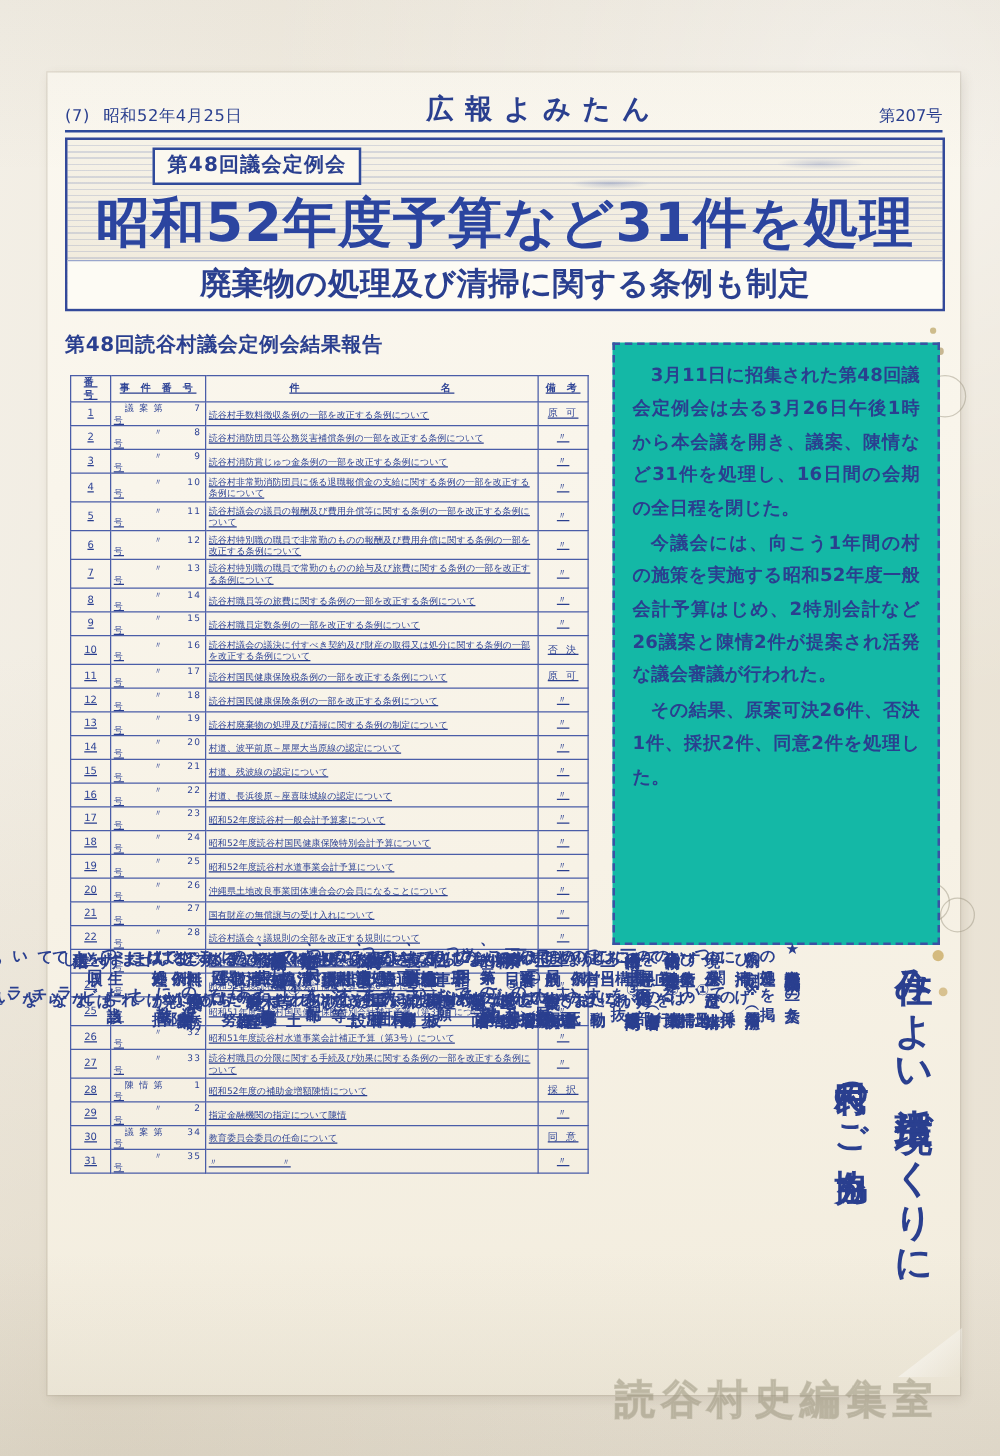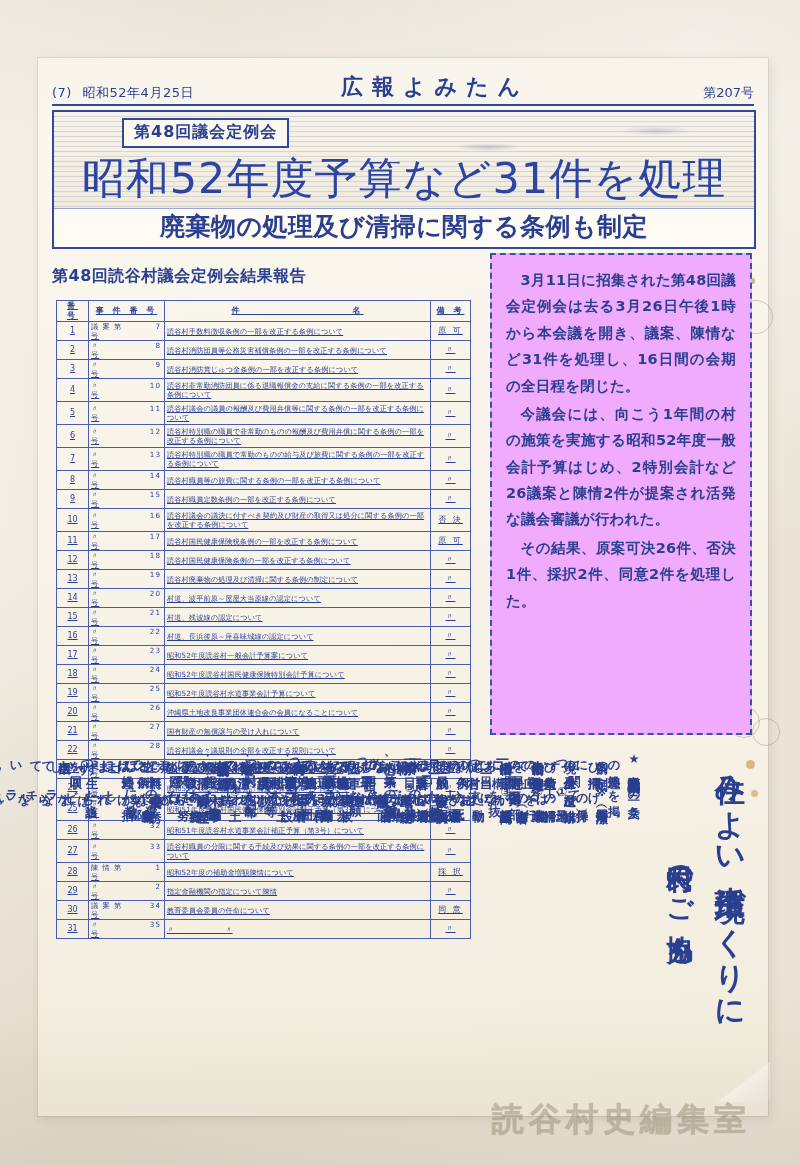--- a/index.html
+++ b/index.html
@@ -62,21 +62,21 @@
       radial-gradient(ellipse 50px 7px at 86% 14%, rgba(47,74,155,.2), transparent 70%);
   }
   .hero-tag{
     position:absolute;left:68px;top:6px;
     border:2px solid #2f4a9b;background:#fbf8ef;
     padding:2px 10px 3px;font-size:16px;font-weight:bold;letter-spacing:1px;
     z-index:3;
   }
   .hero-main{
     position:absolute;left:0;right:0;top:38px;text-align:center;
-    font-size:43px;font-weight:normal;letter-spacing:1px;
+    font-size:43px;font-weight:bold;letter-spacing:1px;
     color:#2c45a0;
     z-index:3;
     text-shadow:0 0 1px rgba(255,255,255,.9);
     -webkit-text-stroke:0.4px #26399010;
   }
   .hero-sub-band{
     position:absolute;left:0;right:0;bottom:0;height:38px;
     background:#fdfbf4;border-top:1px solid #9aa6cc;
     z-index:3;
   }
@@ -101,31 +101,31 @@
   }
   table.result th{
     height:16px;font-weight:bold;letter-spacing:3px;text-align:center;font-size:8px;
   }
   col.c-no{width:32px;}
   col.c-case{width:76px;}
   col.c-name{width:266px;}
   col.c-rem{width:40px;}
   td.no{text-align:center;font-size:8px;}
   td.case{text-align:left;padding-left:4px;letter-spacing:1px;}
-  td.case .sym{display:inline-block;width:40px;text-align:left;}
+  td.case .sym{display:inline-block;width:40px;text-align:right;}
   td.case .num{display:inline-block;width:30px;text-align:right;}
   td.name{text-align:left;padding-left:3px;letter-spacing:.1px;}
   td.rem{text-align:center;letter-spacing:2px;font-size:8px;}
   tr.r1 td{height:13px;}
   tr.r2 td{height:22px;}
 
   
   .box-article{
-    position:absolute;left:490px;top:253px;width:262px;height:482px;
-    border:2px dashed #3a52a4;background:#f0abfc;
+    position:absolute;left:490px;top:274px;width:262px;height:482px;
+    border:2px dashed #3a52a4;background:#14b8a6;
     padding:12px 14px 0;box-sizing:border-box;
   }
   .box-article p{
     margin:0 0 2px;font-size:14.5px;line-height:1.82;
     text-align:justify;text-justify:inter-character;
     text-indent:1em;font-weight:bold;letter-spacing:.2px;
   }
 
   
   .vsection{

